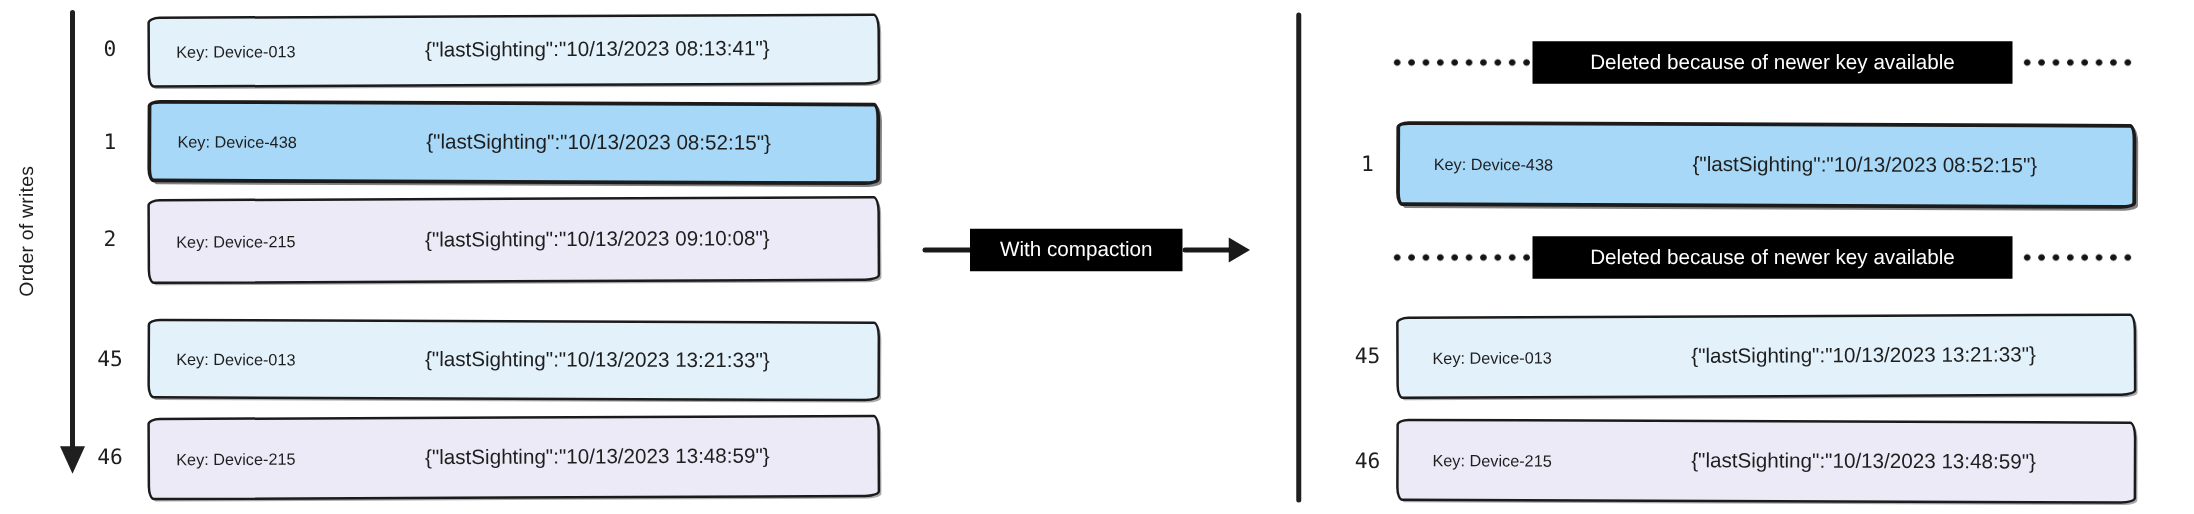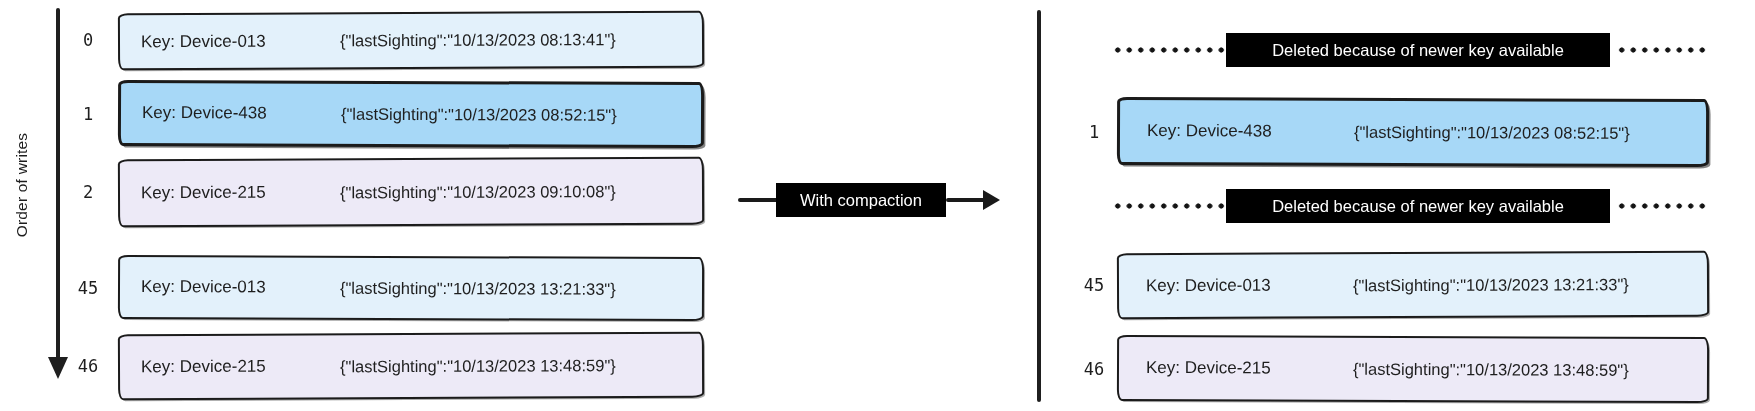--- a/index.html
+++ b/index.html
@@ -27,21 +27,21 @@
   
   .box{
     position:absolute;box-sizing:border-box;display:flex;align-items:center;
     border:2.6px solid #1b1b1b;
     border-radius:10px 5px 12px 5px / 5px 13px 5px 11px;
     box-shadow:2px 2px 0 -1px rgba(30,30,30,.38);
   }
   .leftcol .box{left:118px;width:586px;}
   .rightcol .box{left:1117px;width:592px;}
   .box.hl{border-width:3.6px;box-shadow:2.5px 2.5px 0 -1px rgba(30,30,30,.55);}
-  .box .key{position:relative;margin-left:21px;font-size:17px;white-space:nowrap;}
+  .box .key{position:relative;margin-left:21px;font-size:13px;white-space:nowrap;}
   .rightcol .box .key{margin-left:27px;}
   .box .val{position:absolute;left:220px;font-size:16.5px;white-space:nowrap;}
   .rightcol .box .val{left:234px;}
   .fill-lightblue{background:#e3f1fb;}
   .fill-blue{background:#a7d8f7;}
   .fill-lavender{background:#edeaf7;}
   .tilt-a{transform:rotate(-0.25deg);}
   .tilt-b{transform:rotate(0.22deg);}
   
   .h-line{position:absolute;height:3.6px;background:#1a1a1a;border-radius:2px;}

